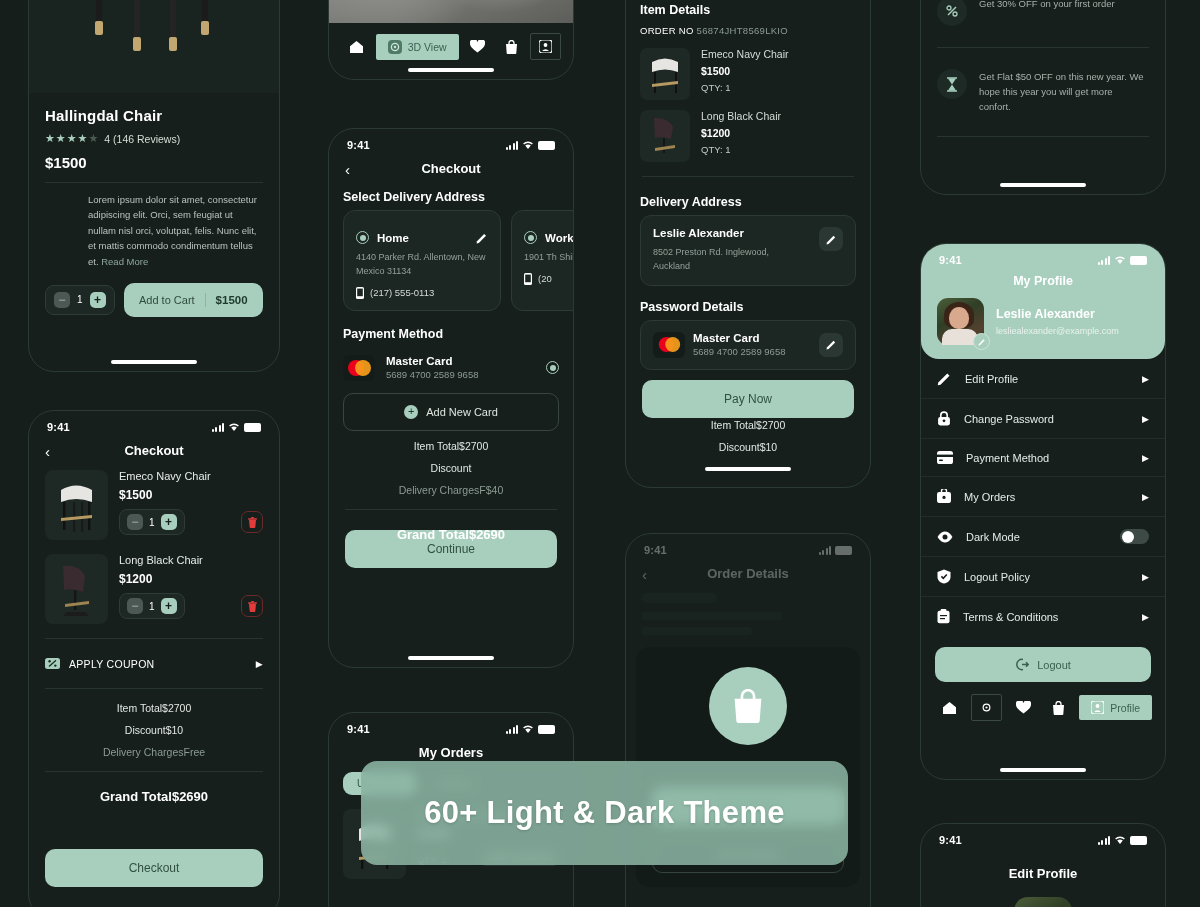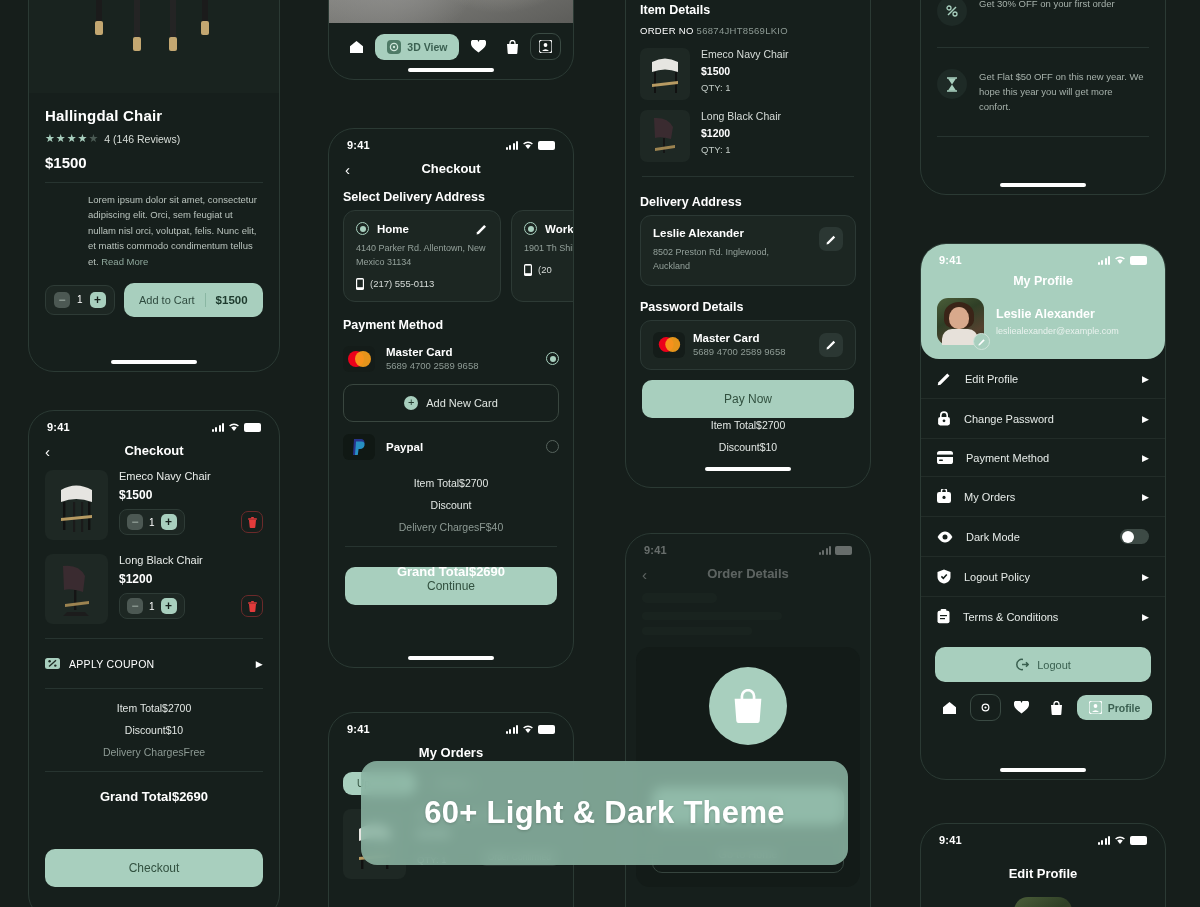--- a/index.html
+++ b/index.html
@@ -116,34 +116,34 @@
     height: 172px;
     background:
       radial-gradient(circle at 25% 60%, #8f8f8d 0 12%, transparent 45%),
       radial-gradient(circle at 70% 35%, #a3a29c 0 14%, transparent 50%),
       linear-gradient(160deg, #6e6e6b, #8d8d89 45%, #5d5d5a);
   }
   .tabbar {
     display: flex; align-items: center; justify-content: space-around;
     padding: 10px 10px 0 10px;
   }
-  .tabitem { display: flex; align-items: center; gap: 6px; padding: 6px 8px; border-radius: 9px; font-weight: bold; }
+  .tabitem { display: flex; align-items: center; gap: 6px; padding: 6px 8px; border-radius: 2px; }
   .tabitem.active { background: #a8cfbe; color: #2f4f41; padding: 6px 12px; }
   .tabitem.active .tablbl { font-size: 10.5px; color: #3b6051; }
   .tabitem.outline { border: 1px solid #3a4a43; }
 
   
   #checkout-screen { left: 328px; top: 128px; width: 246px; height: 540px; }
   .sec-title { font-size: 12.5px; font-weight: bold; padding: 10px 14px 6px; }
   .addr-scroll { display: flex; gap: 10px; padding: 0 14px; }
   .addr-card {
     background: #1c2622; border: 1px solid #2d3a35; border-radius: 12px;
     padding: 11px 12px; width: 158px; flex: none;
   }
-  .addr-head { display: flex; align-items: center; gap: 8px; }
+  .addr-head { display: flex; align-items: center; gap: 8px; margin-top: 9px; }
   .radio {
     width: 13px; height: 13px; border-radius: 50%; border: 1.5px solid #a8cfbe;
     display: flex; align-items: center; justify-content: center; flex: none;
   }
   .radio i { width: 6px; height: 6px; border-radius: 50%; background: #a8cfbe; display:block; }
   .radio.off { border-color: #56635d; }
   .addr-label { font-size: 11.5px; font-weight: bold; }
   .addr-text { font-size: 9px; color: #93a09a; line-height: 1.55; margin-top: 7px; }
   .addr-phone { display: flex; align-items: center; gap: 6px; font-size: 9.5px; color: #d6dbd8; margin-top: 8px; }
   .pay-row { display: flex; align-items: center; gap: 11px; padding: 8px 14px; }
@@ -548,32 +548,20 @@
         <span class="pay-name" style="display:block">Master Card</span>
         <span class="pay-num" style="display:block">5689 4700 2589 9658</span>
       </span>
       <span class="radio">
           <i></i>
         </span>
     </div>
     <div class="addcard">
       <span class="plus-circ">+</span>
       <span>Add New Card</span>
-    </div>
-    <div class="pay-row">
-      <span class="pay-logo" style="background:#101814">
-        <svg width="16" height="18" viewBox="0 0 16 18">
-            <path d="M3 1h6.4c3 0 4.6 1.8 4 4.6-.5 2.5-2.4 3.8-5 3.8H6.3L5.4 17H2Z" fill="#27348b"></path>
-            <path d="M5 3.6h5.4c2.4 0 3.6 1.5 3.1 3.9-.5 2.2-2.1 3.4-4.4 3.4H7.6L6.8 17H4Z" fill="#2790c3"></path>
-          </svg>
-      </span>
-      <span style="flex:1">
-        <span class="pay-name" style="display:block">Paypal</span>
-      </span>
-      <span class="radio off"></span>
     </div>
 
     <div class="sumrow" style="margin-top:4px">
       <span>Item Total</span>
       <span>$2700</span>
     </div>
     <div class="sumrow">
       <span>Discount</span>
       <span></span>
     </div>

